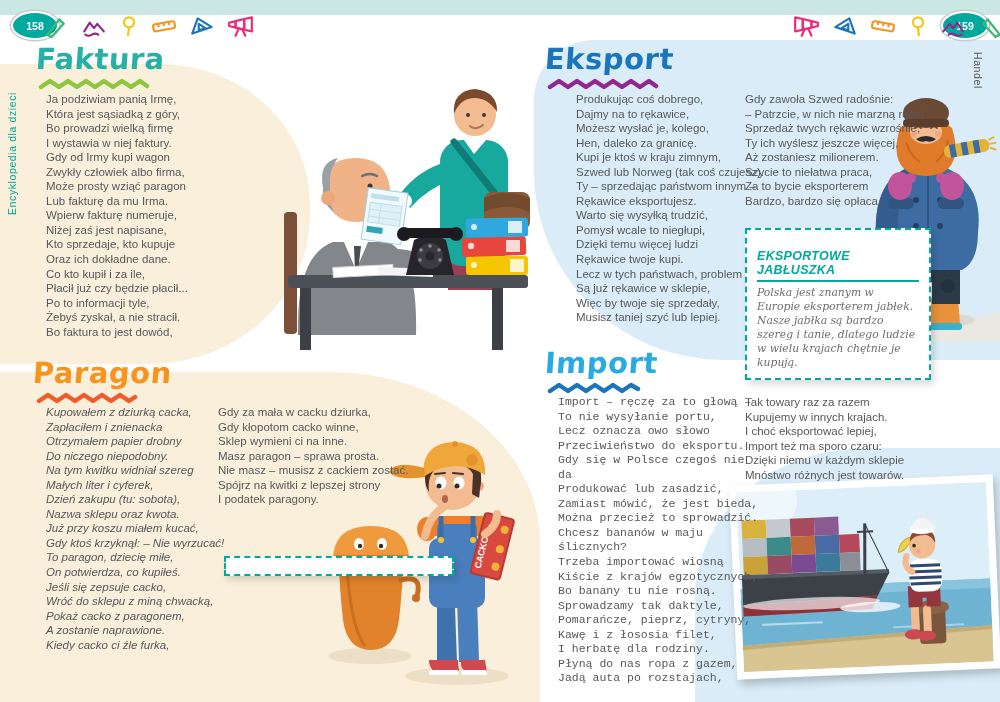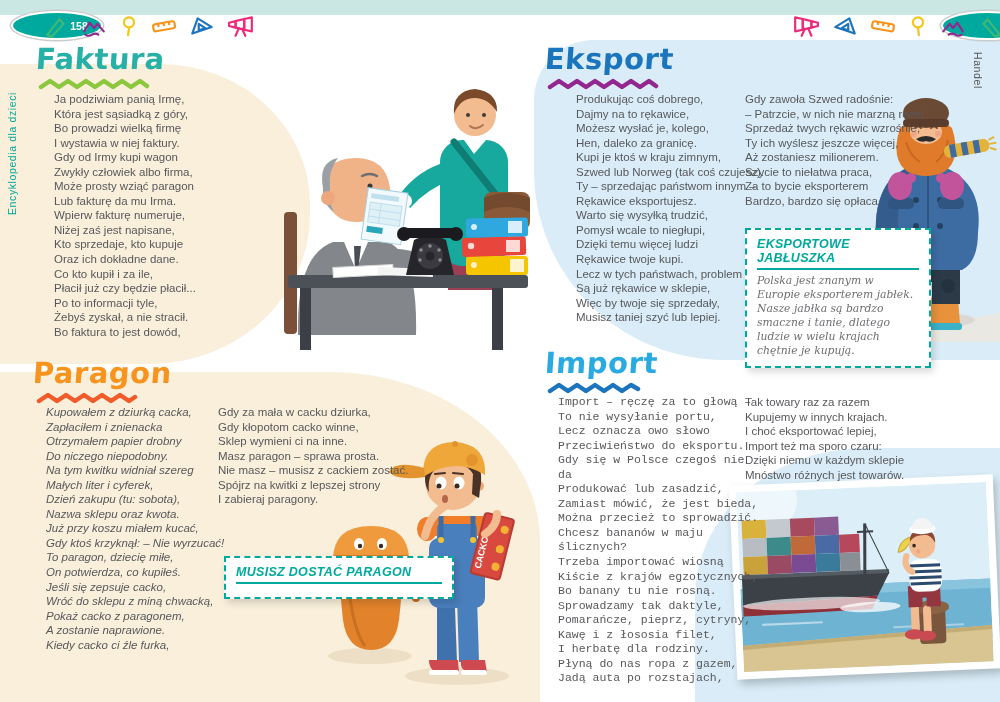--- a/index.html
+++ b/index.html
@@ -7,27 +7,27 @@
         font-family:"Liberation Sans",sans-serif;}
   .blob{position:absolute;z-index:1;}
   .band{position:absolute;z-index:2;left:0;width:1000px;height:15px;top:687;}
   .illus{position:absolute;z-index:3;}
   .poem{position:absolute;z-index:4;font-size:11.5px;line-height:14.55px;color:#57585b;white-space:pre-line;}
   .stitle{position:absolute;z-index:4;margin:0;font-family:"DejaVu Sans",sans-serif;font-weight:bold;
           font-size:29px;letter-spacing:.5px;transform:skewX(-4deg);}
   .zig{position:absolute;z-index:4;}
   .infobox{position:absolute;z-index:5;background:#fff;border:2px dashed #00a99d;
            padding:7px 10px 9px;box-shadow:3px 4px 7px rgba(0,0,0,.15);}
-  .infobox h3{margin:0 0 4px;font-size:12.5px;font-style:italic;font-weight:bold;color:#00a99d;
+  .infobox h3{margin:12px 0 4px;font-size:12.5px;font-style:italic;font-weight:bold;color:#00a99d;
               letter-spacing:.3px;border-bottom:2px solid #00a99d;padding-bottom:3px;}
   .infobox p{margin:0;font-family:"DejaVu Serif",serif;font-style:italic;font-size:10.8px;
              line-height:13.9px;color:#6d6e71;}
   .badge{position:absolute;z-index:6;width:44px;height:25px;border-radius:50%;background:#00a99d;color:#fff;
          display:flex;align-items:center;justify-content:center;font-size:10.5px;font-weight:bold;
-         box-shadow:0 0 0 2px #fff,0 0 0 3.5px #c9cbcd;padding-left:44px;}
+         box-shadow:0 0 0 2px #fff,0 0 0 3.5px #c9cbcd;}
   .icons{position:absolute;z-index:6;display:flex;gap:9px;align-items:center;height:28px;}
   .icons svg{display:block;}
   .mirror svg{transform:scaleX(-1);}
   .vtext{position:absolute;z-index:6;font-size:10.5px;letter-spacing:.6px;}
   .vt-up{writing-mode:vertical-rl;transform:rotate(180deg);color:#00a99d;}
   .vt-down{writing-mode:vertical-rl;color:#58595b;}
   .photo{position:absolute;z-index:3;background:#fff;padding:7px;box-shadow:3px 5px 9px rgba(0,0,0,.22);
          transform:rotate(-2.5deg);}
 </style>
 </head>
@@ -117,21 +117,21 @@
       </svg>
   </div>
 
   <div class="vtext vt-up" style="left:6px;top:55px;height:160px;">Encyklopedia dla dzieci</div>
   <div class="vtext vt-down" style="left:972px;top:52px;height:60px;">Handel</div>
 
   <h2 class="stitle" style="left:36px;top:42px;color:#27b0a6;">Faktura</h2>
   <svg class="zig" style="left:38px;top:78px;" width="112" height="12">
     <polyline points="3,9 12,3 21,9 30,3 39,9 48,3 57,9 66,3 75,9 84,3 93,9 102,3 109,8" fill="none" stroke="#8dc63f" stroke-width="4.5" stroke-linecap="round" stroke-linejoin="round"></polyline>
   </svg>
-  <div class="poem" style="left:46px;top:92px;width:185px;margin-left:8px;">Ja podziwiam panią Irmę,
+  <div class="poem" style="left:46px;top:92px;width:185px;">Ja podziwiam panią Irmę,
 Która jest sąsiadką z góry,
 Bo prowadzi wielką firmę
 I wystawia w niej faktury.
 Gdy od Irmy kupi wagon
 Zwykły człowiek albo firma,
 Może prosty wziąć paragon
 Lub fakturę da mu Irma.
 Wpierw fakturę numeruje,
 Niżej zaś jest napisane,
 Kto sprzedaje, kto kupuje
@@ -238,21 +238,21 @@
 Wróć do sklepu z miną chwacką,
 Pokaż cacko z paragonem,
 A zostanie naprawione.
 Kiedy cacko ci źle furka,</div>
   <div class="poem" style="left:218px;top:405px;width:210px;">Gdy za mała w cacku dziurka,
 Gdy kłopotom cacko winne,
 Sklep wymieni ci na inne.
 Masz paragon – sprawa prosta.
 Nie masz – musisz z cackiem zostać.
 Spójrz na kwitki z lepszej strony
-I zabieraj paragony.</div>
+I podatek paragony.</div>
 
   <svg class="illus" style="left:325px;top:398px;" width="205" height="292" viewBox="0 0 205 292">
     <g>
       <ellipse cx="45" cy="258" rx="42" ry="8" fill="#ecdfc5"></ellipse>
       <ellipse cx="132" cy="278" rx="52" ry="9" fill="#ecdfc5"></ellipse>
       <g>
         <path d="M14 162 Q14 186 18 222 Q22 252 46 252 Q70 252 74 222 Q78 186 78 162 Z" fill="#e2832c"></path>
         <path d="M22 170 Q26 230 40 248" stroke="#c96f22" stroke-width="3" fill="none"></path>
         <path d="M8 162 Q8 128 46 128 Q84 128 84 162 Z" fill="#ef9a3c"></path>
         <rect x="6" y="157" width="80" height="9" rx="4.5" fill="#d97c28"></rect>
@@ -310,21 +310,20 @@
         <circle cx="114" cy="88" r="2.5" fill="#3a2a20"></circle>
         <circle cx="132" cy="88" r="2.5" fill="#3a2a20"></circle>
         <line x1="110" y1="76" x2="120" y2="75" stroke="#4a3226" stroke-width="2" stroke-linecap="round"></line>
         <line x1="128" y1="75" x2="138" y2="76" stroke="#4a3226" stroke-width="2" stroke-linecap="round"></line>
         <ellipse cx="120" cy="101" rx="3" ry="4" fill="#b5654a"></ellipse>
       </g>
     </g>
   </svg>
 
   <div class="infobox" style="left:224px;top:556px;width:206px;">
-    <h3>MUSISZ DOSTAĆ PARAGON</h3>
   </div>
 
   <h2 class="stitle" style="left:545px;top:42px;color:#1b75bc;">Eksport</h2>
   <svg class="zig" style="left:547px;top:78px;" width="112" height="12">
     <polyline points="3,9 12,3 21,9 30,3 39,9 48,3 57,9 66,3 75,9 84,3 93,9 102,3 109,8" fill="none" stroke="#92278f" stroke-width="4.5" stroke-linecap="round" stroke-linejoin="round"></polyline>
   </svg>
   <div class="poem" style="left:576px;top:92px;width:205px;">Produkując coś dobrego,
 Dajmy na to rękawice,
 Możesz wysłać je, kolego,
 Hen, daleko za granicę.
@@ -391,21 +390,21 @@
         <rect x="114" y="62" width="6" height="13" fill="#3d6ca3"></rect>
         <line x1="130" y1="64" x2="136" y2="62" stroke="#e3b33a" stroke-width="2"></line>
         <line x1="130" y1="68" x2="137" y2="68" stroke="#e3b33a" stroke-width="2"></line>
         <line x1="130" y1="72" x2="136" y2="75" stroke="#e3b33a" stroke-width="2"></line>
       </g>
     </g>
   </svg>
 
   <div class="infobox" style="left:745px;top:228px;width:162px;">
     <h3>EKSPORTOWE JABŁUSZKA</h3>
-    <p>Polska jest znanym w Europie eksporterem jabłek. Nasze jabłka są bardzo smaczne i tanie, dlatego ludzie w wielu krajach chętnie je kupują.</p>
+    <p>Polska jest znanym w Europie eksporterem jabłek. Nasze jabłka są bardzo szereg i tanie, dlatego ludzie w wielu krajach chętnie je kupują.</p>
   </div>
 
   <h2 class="stitle" style="left:545px;top:346px;color:#29abe2;">Import</h2>
   <svg class="zig" style="left:547px;top:382px;" width="94" height="12">
     <polyline points="3,9 12,3 21,9 30,3 39,9 48,3 57,9 66,3 75,9 84,3 91,7" fill="none" stroke="#1c75bc" stroke-width="4.5" stroke-linecap="round" stroke-linejoin="round"></polyline>
   </svg>
   <div class="poem" style="left:558px;top:395px;width:205px;font-family:Liberation Mono, monospace;">Import – ręczę za to głową –
 To nie wysyłanie portu,
 Lecz oznacza owo słowo
 Przeciwieństwo do eksportu.

